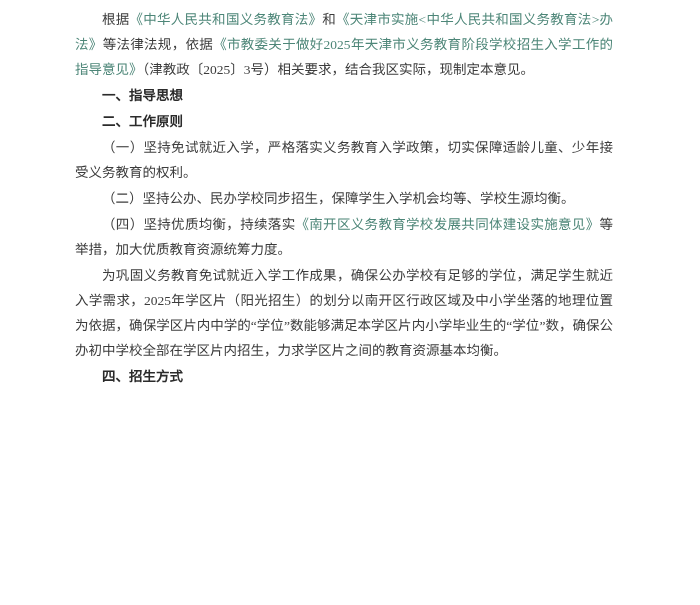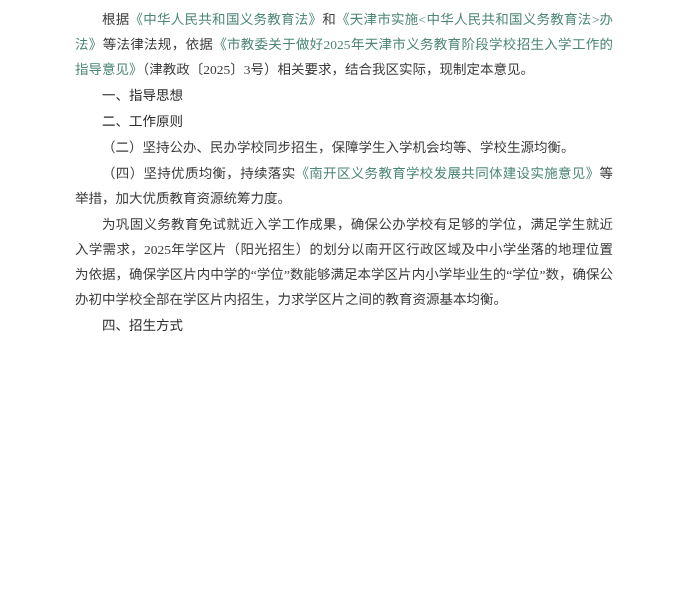--- a/index.html
+++ b/index.html
@@ -27,33 +27,34 @@
     line-height:25px;
     text-indent:2em;
     text-align:justify;
     color:var(--text-color);
   }
   .doc-body h3.heading{
     margin:0 0 1px 0;
     font-size:13.5px;
     line-height:25px;
     text-indent:2em;
-    font-weight:normal;
+    font-weight:bold;
     color:var(--heading-color);
   }
   .doc-body span.book-title{
     color:var(--title-color);
   }
 </style>
 </head>
 <body>
 
 <div class="page">
   <div class="doc-body">
       <p class="paragraph"><span>根据</span><span class="book-title">《中华人民共和国义务教育法》</span><span>和</span><span class="book-title">《天津市实施&lt;中华人民共和国义务教育法&gt;办法》</span><span>等法律法规，依据</span><span class="book-title">《市教委关于做好2025年天津市义务教育阶段学校招生入学工作的指导意见》</span><span>（津教政〔2025〕3号）相关要求，结合我区实际，现制定本意见。</span></p>
       <h3 class="heading"><span>一、指导思想</span></h3>
       <h3 class="heading"><span>二、工作原则</span></h3>
+      <p class="paragraph"><span>（一）坚持免试就近入学，严格落实义务教育入学政策，切实保障适龄儿童、少年接受义务教育的权利。</span></p>
       <p class="paragraph"><span>（二）坚持公办、民办学校同步招生，保障学生入学机会均等、学校生源均衡。</span></p>
       <p class="paragraph"><span>（四）坚持优质均衡，持续落实</span><span class="book-title">《南开区义务教育学校发展共同体建设实施意见》</span><span>等举措，加大优质教育资源统筹力度。</span></p>
       <p class="paragraph"><span>为巩固义务教育免试就近入学工作成果，确保公办学校有足够的学位，满足学生就近入学需求，2025年学区片（阳光招生）的划分以南开区行政区域及中小学坐落的地理位置为依据，确保学区片内中学的“学位”数能够满足本学区片内小学毕业生的“学位”数，确保公办初中学校全部在学区片内招生，力求学区片之间的教育资源基本均衡。</span></p>
       <h3 class="heading"><span>四、招生方式</span></h3>
     </div>
 </div>
 
 </body></html>

